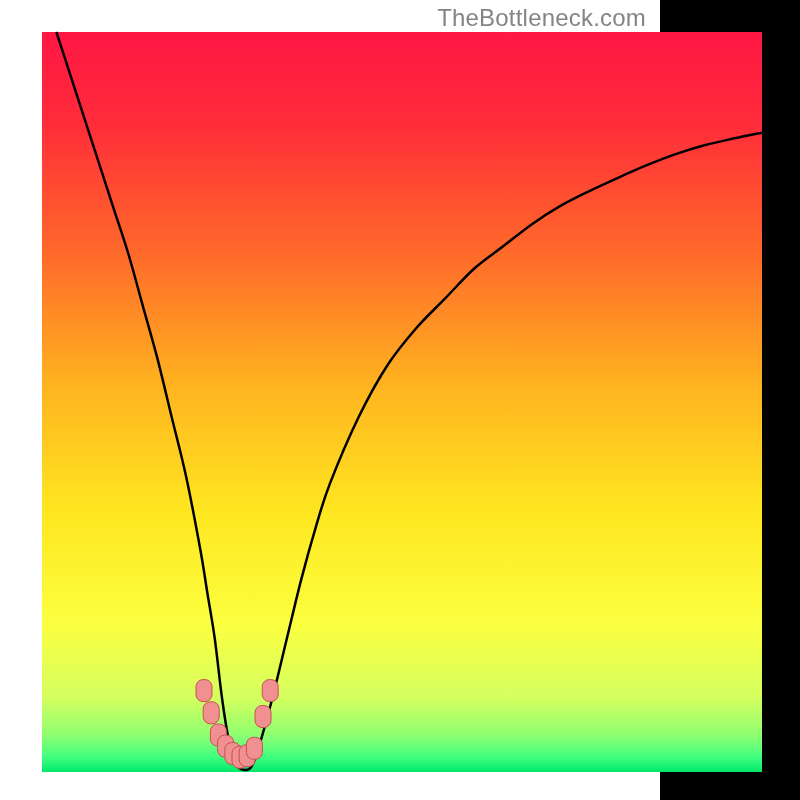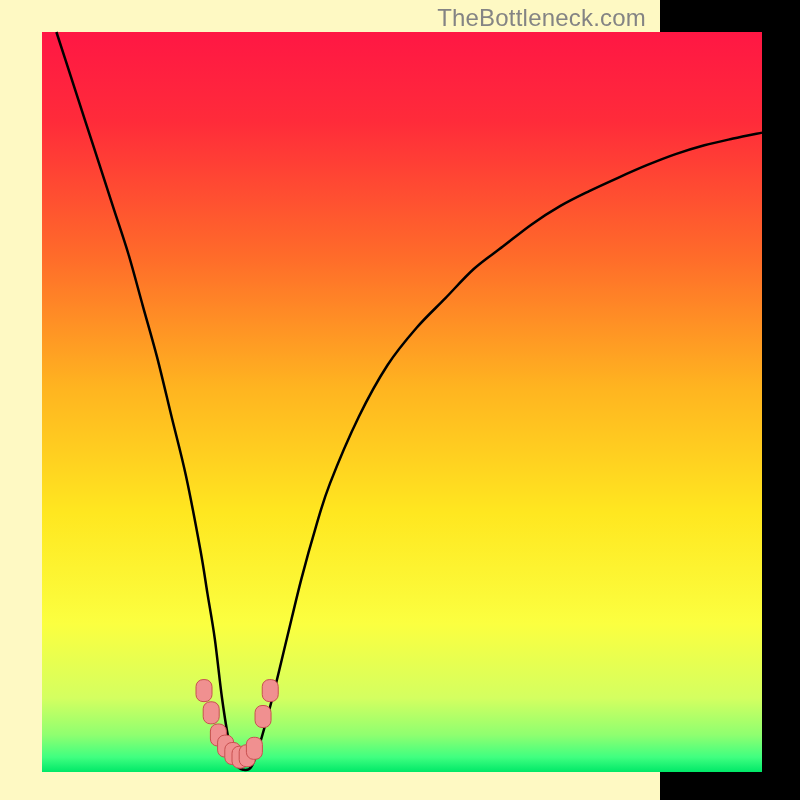--- a/index.html
+++ b/index.html
@@ -10,21 +10,21 @@
     background: #000000;
     overflow: hidden;
     font-family: Arial, Helvetica, sans-serif;
   }
   .frame {
     position: absolute;
     top: 0;
     left: 0;
     width: 660px;
     height: 800px;
-    background: #fef9c3;
+    background: #ffffff;
   }
   .watermark {
     position: absolute;
     top: 4px;
     right: 14px;
     color: #848484;
     font-size: 24px;
     font-weight: 400;
     letter-spacing: 0.2px;
     z-index: 10;

